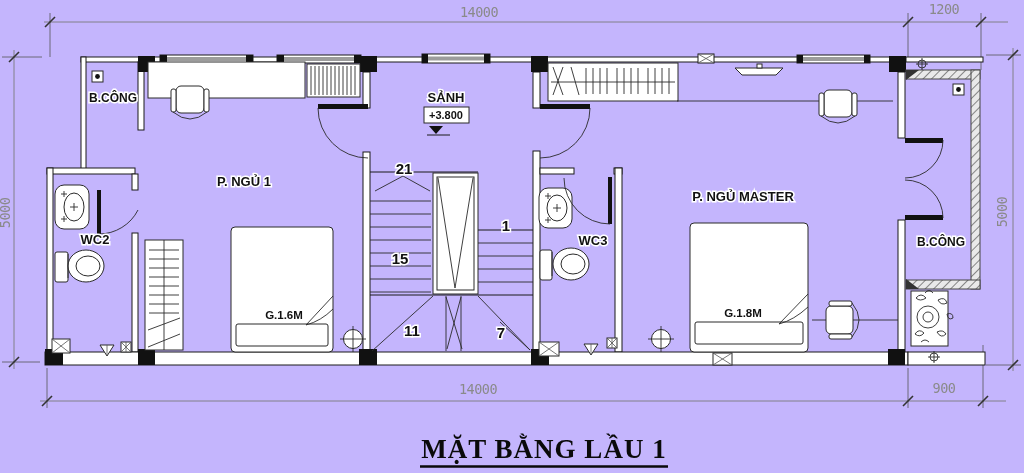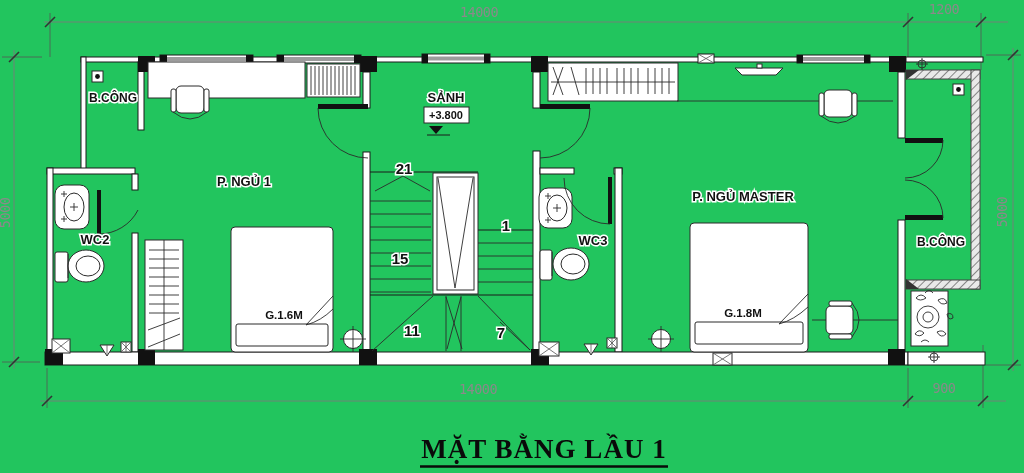--- a/index.html
+++ b/index.html
@@ -1,16 +1,16 @@
 <!DOCTYPE html>
 <html><head>
 <meta charset="utf-8">
 <style>
   html,body{margin:0;padding:0;background:#fff;}
-  .stage{width:1024px;height:473px;position:relative;background:#22c55e;overflow:hidden;text-align:right;}
+  .stage{width:1024px;height:473px;position:relative;background:#c4b5fd;overflow:hidden;text-align:right;}
   svg{display:block;}
   
   .wall{fill:#fff;stroke:#1b1b1b;stroke-width:1;}
   .ln{stroke:#1b1b1b;stroke-width:1;fill:none;}
   .thin{stroke:#555;stroke-width:0.8;fill:none;}
   .dimln{stroke:#7a7a7a;stroke-width:0.9;fill:none;}
   .tick{stroke:#333;stroke-width:1.6;}
   .blk{fill:#111;stroke:none;}
   .furn{fill:#fff;stroke:#2a2a2a;stroke-width:1;}
   .furnln{stroke:#2a2a2a;stroke-width:0.9;fill:none;}

